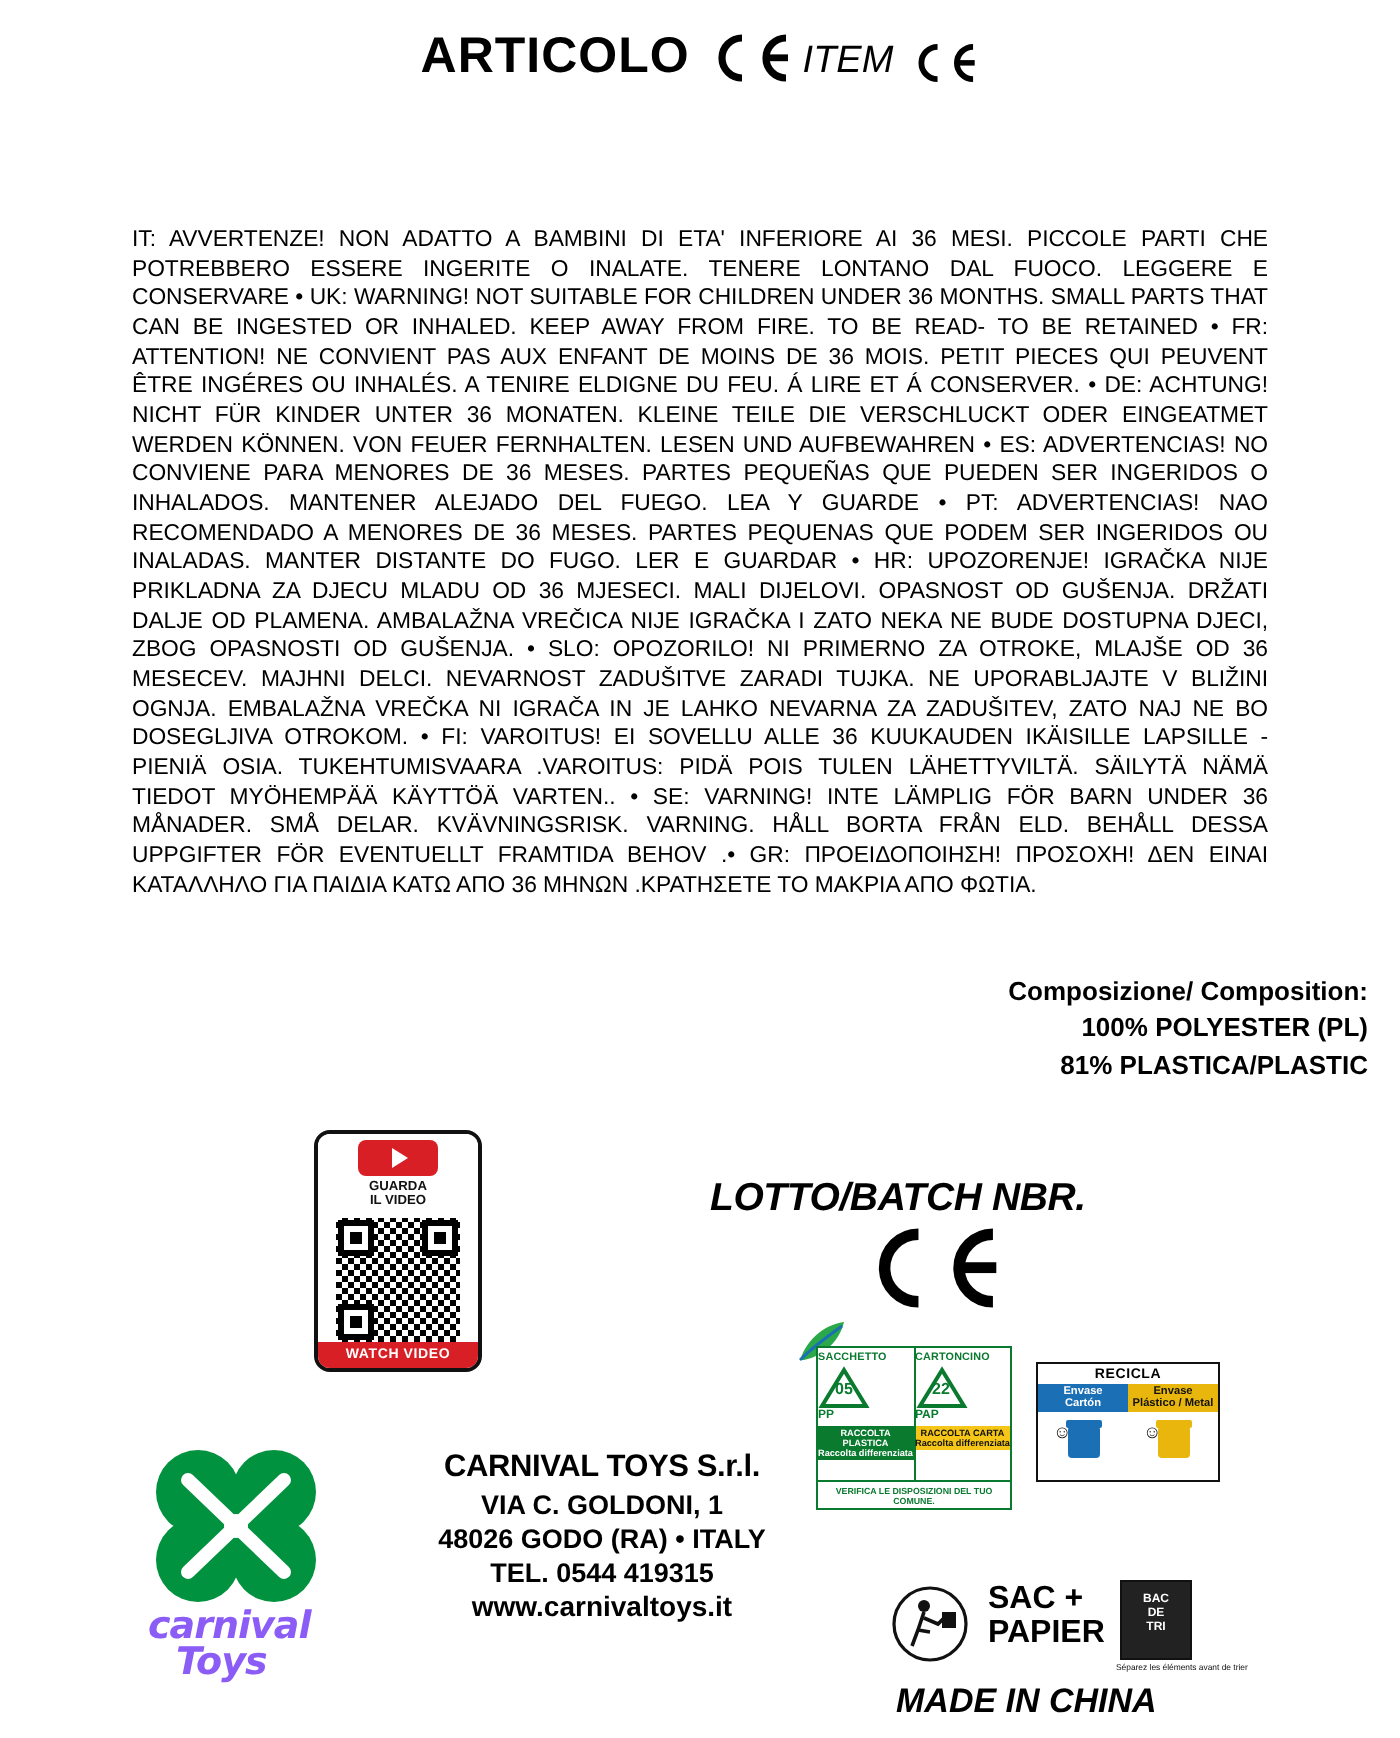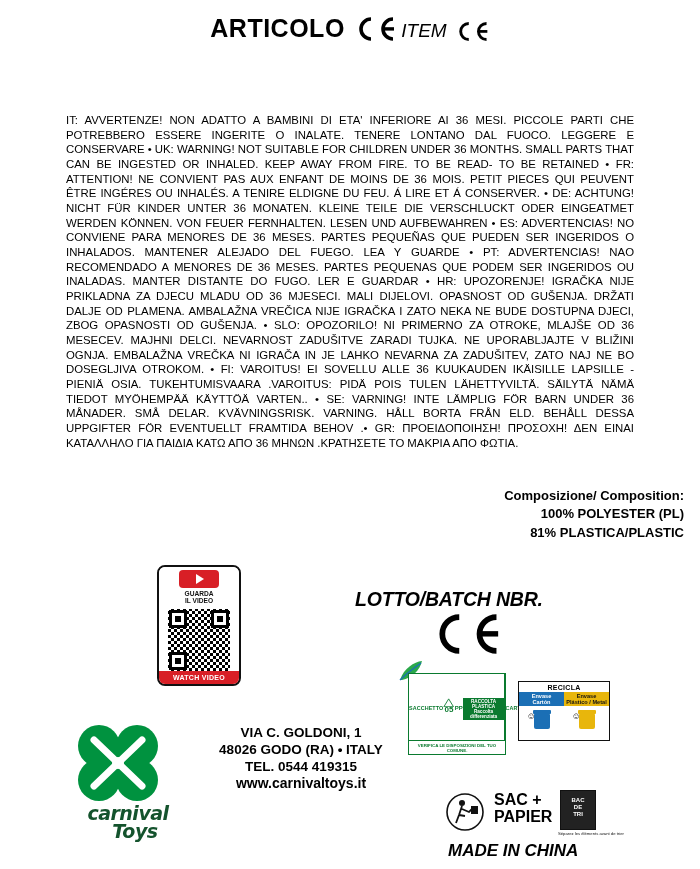--- a/index.html
+++ b/index.html
@@ -100,21 +100,21 @@
 
   
   .recy-pair {
     position:absolute; left:408px; top:673px;
     width:98px; height:68px;
     border:1.4px solid #0a7a2f;
     background:#fff;
     display:flex;
     font-size:5.2px;
   }
-  .recy-col { flex:1; display:flex; flex-direction:row; align-items:center; justify-content:flex-start; padding-top:2px; }
+  .recy-col { flex:1; display:flex; flex-direction:column; align-items:flex-start; justify-content:flex-start; padding-top:2px; }
   .recy-col + .recy-col { border-left:1.4px solid #0a7a2f; }
   .recy-head { font-size:5.4px; font-weight:bold; color:#0a7a2f; letter-spacing:.1px; }
   .tri-loop { width:26px;height:22px; position:relative; margin-top:1px; }
   .tri-loop svg { position:absolute; inset:0; }
   .tri-num { position:absolute; width:100%; text-align:center; top:7px; font-size:8px; font-weight:bold; color:#0a7a2f; }
   .recy-code { font-size:6px; font-weight:bold; color:#0a7a2f; margin-top:0px; }
   .recy-band { width:100%; background:#0a7a2f; color:#fff; font-size:4.6px; font-weight:bold; text-align:center; padding:1px 0; margin-top:2px; }
   .recy-band2 { width:100%; background:#f5c518; color:#111; font-size:4.6px; font-weight:bold; text-align:center; padding:1px 0; margin-top:2px; }
   .recy-foot {
     position:absolute; left:408px; top:741px; width:98px;
@@ -159,21 +159,21 @@
     font-size:17px; font-weight:bold; font-style:italic;
   }
 
   
   .logo-block { position:absolute; left:72px; top:720px; width:110px; height:125px; }
   .clover-wrap { position:relative; width:92px; height:84px; }
   .ct-word {
     position:absolute; left:2px; top:84px; width:108px;
     font-family:"DejaVu Sans", sans-serif;
     font-weight:bold; font-style:italic;
-    color:#14532d; font-size:19px; line-height:.95; letter-spacing:-.5px;text-align:center;
+    color:#8b5cf6; font-size:19px; line-height:.95; letter-spacing:-.5px;
   }
   .ct-word .l2 { margin-left:14px; }
 
   .address {
     position:absolute; left:186px; top:724px; width:230px;
     text-align:center; font-size:13.5px; font-weight:bold; line-height:1.27;
   }
   .address .company { font-size:15.5px; letter-spacing:-.2px; }
   .address .web { font-size:14px; }
 </style>
@@ -351,19 +351,20 @@
       </g>
     </svg>
   </div>
   <div class="ct-word">
     <div class="l1">carnival</div>
     <div class="l2">Toys</div>
   </div>
 </div>
 
 <div class="address">
+  <div class="company">CARNIVAL TOYS S.r.l.</div>
   <div>VIA C. GOLDONI, 1</div>
   <div>48026 GODO (RA) • ITALY</div>
   <div>TEL. 0544 419315</div>
   <div class="web">www.carnivaltoys.it</div>
 </div>
 
 <div class="made">MADE IN CHINA</div>
 
 </body></html>

